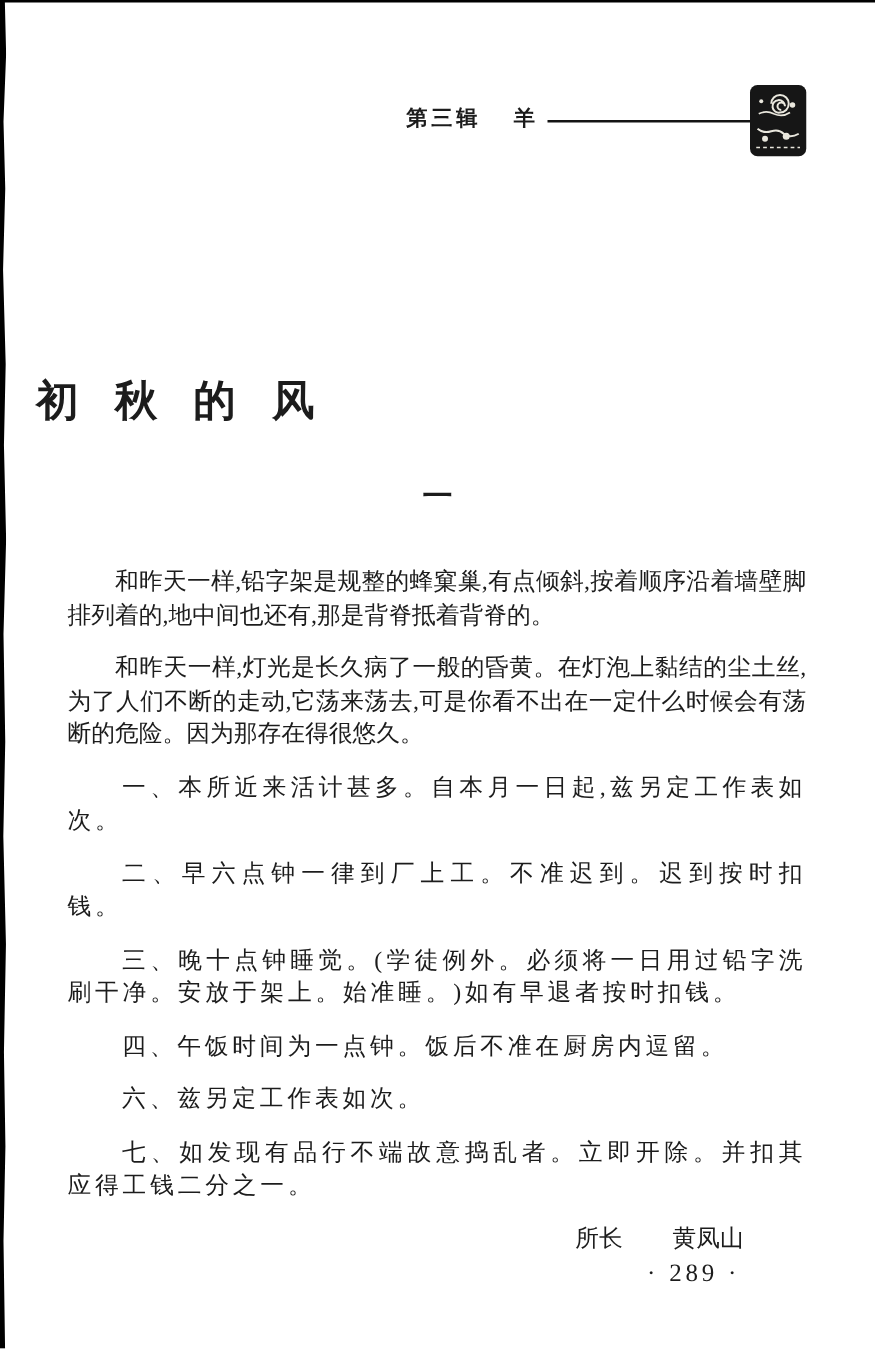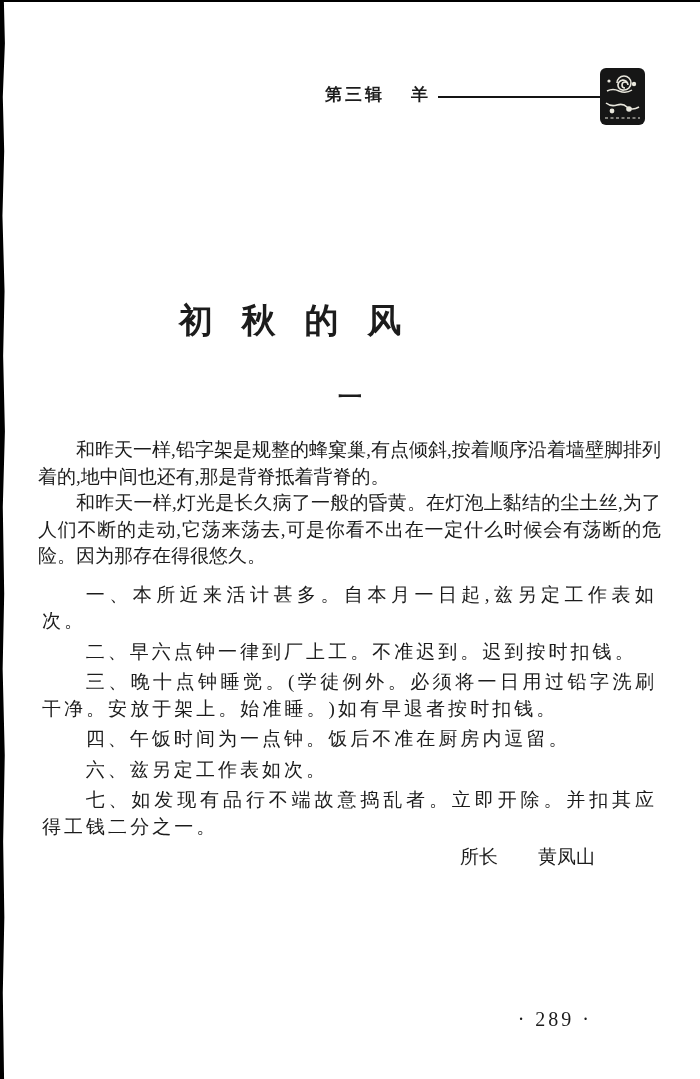--- a/index.html
+++ b/index.html
@@ -31,38 +31,37 @@
   .head-rule {
     position: absolute; top: 96px; left: 438px; width: 163px; height: 2px;
     background: #141414;
   }
   .stamp {
     position: absolute; top: 67px; left: 599px; width: 47px; height: 59px;
   }
   
   .title {
     position: absolute; top: 298px; left: 0; width: 580px;
-    text-align: center;
     font-size: 34px; font-weight: bold;
     letter-spacing: 0.85em; text-indent: 0.85em;
     white-space: nowrap;
   }
   .section-marker {
     position: absolute; top: 381px; left: 0; width: 700px;
     text-align: center; font-size: 24px; font-weight: bold;
   }
   
   .content {
     position: absolute; top: 437px; left: 38px; width: 623px;
     font-size: 19px; line-height: 26.5px;
     text-align: justify;
   }
-  .para { margin: 0; text-indent: 2em; }
+  .para { margin: 16px; text-indent: 2em; }
   .schedule { margin-top: 12px; }
-  .schedule-item { margin: 4px; text-indent: 2.3em; letter-spacing: 0.16em; }
+  .schedule-item { margin: 16px; text-indent: 2.3em; letter-spacing: 0.16em; }
   .signature {
     text-align: right; padding-right: 66px;
     font-size: 19px;
   }
   .signature .sig-name { margin-left: 2.1em; }
   .page-number {
     position: absolute; top: 1008px; right: 108px;
     font-size: 20px; letter-spacing: 3px;
     white-space: nowrap;
   }

